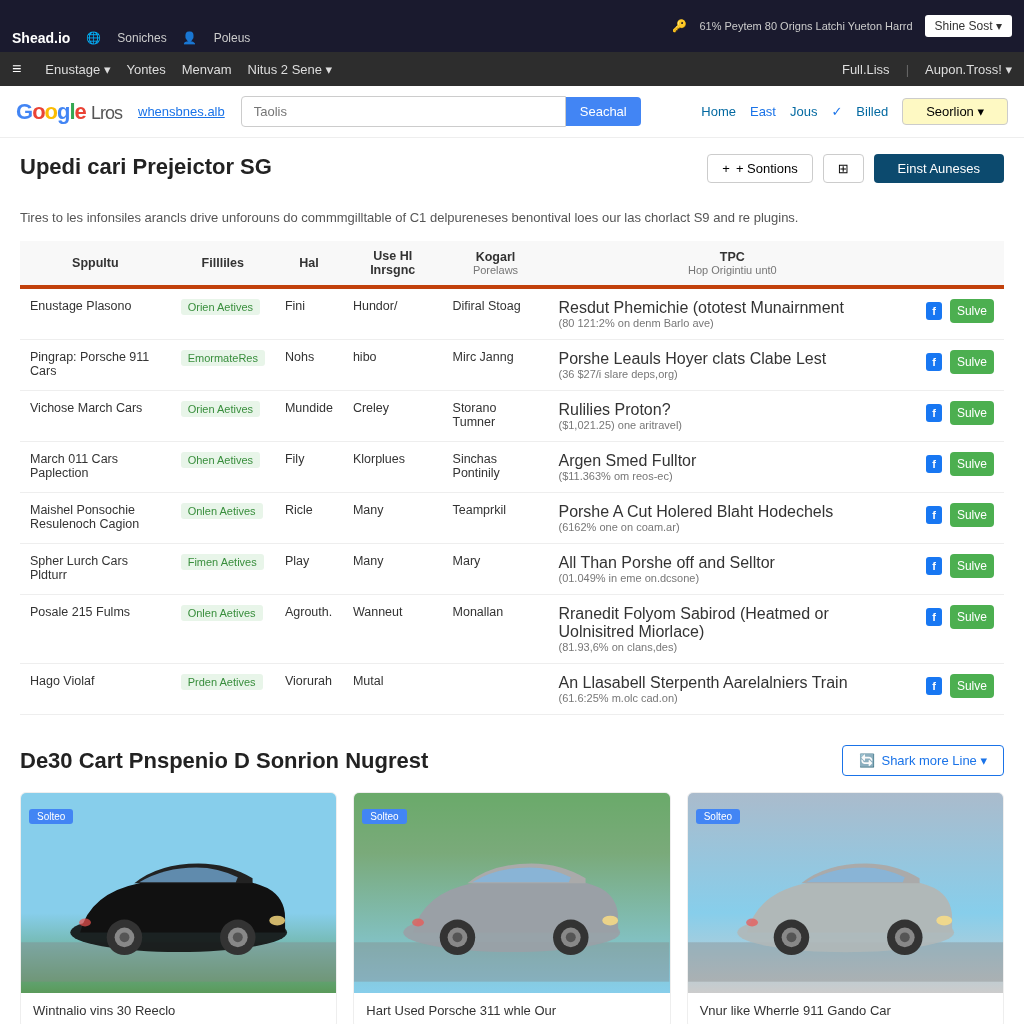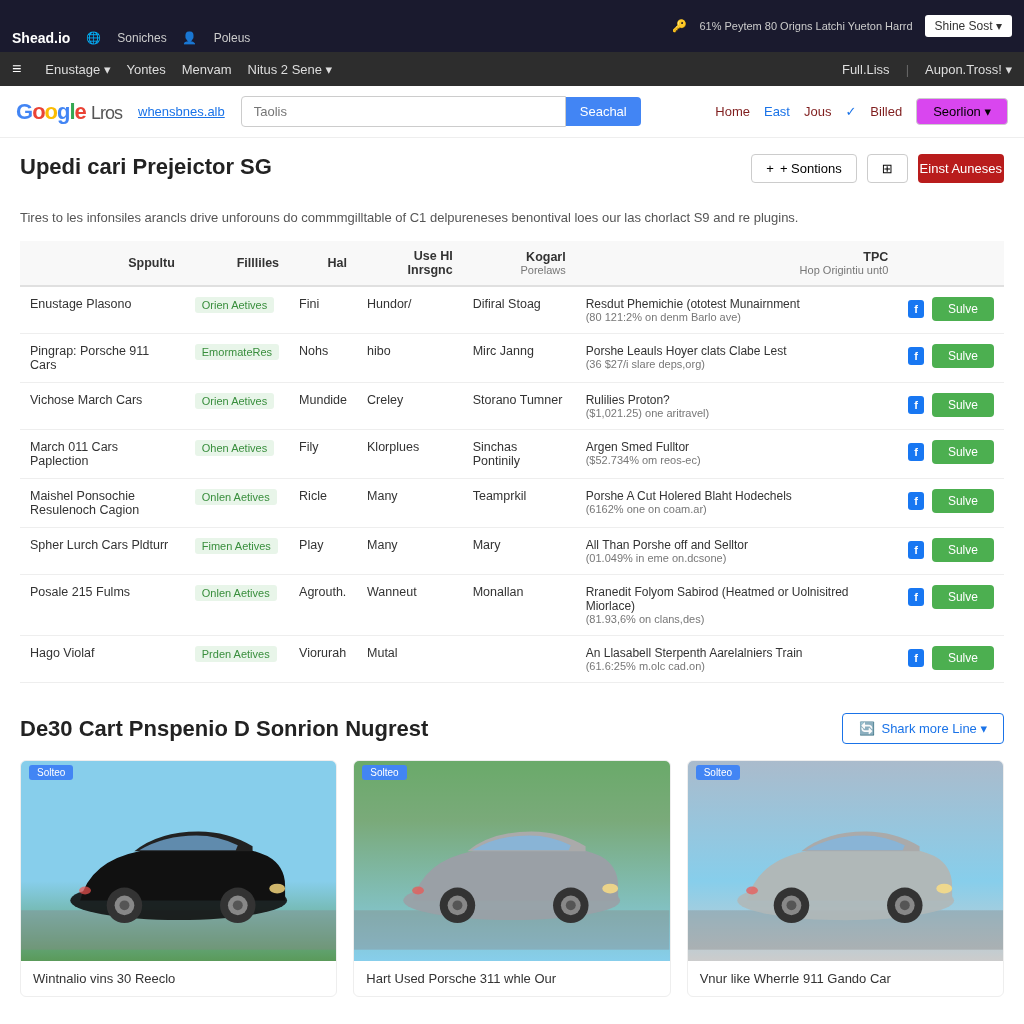--- a/index.html
+++ b/index.html
@@ -72,27 +72,27 @@
     .search-bar button {
       padding: 7px 14px;
       background: #4285f4;
       color: #fff;
       border: none;
       border-radius: 0 4px 4px 0;
       cursor: pointer;
       font-size: 13px;
     }
     .header-links { display: flex; align-items: center; gap: 14px; margin-left: auto; font-size: 13px; }
-    .header-links a { color: #7f1d1d; text-decoration: none; }
+    .header-links a { color: #0369a1; text-decoration: none; }
     .header-links .select-btn {
       border: 1px solid #ccc;
-      padding: 5px 16px;
+      padding: 5px 23px;
       border-radius: 4px;
       cursor: pointer;
-      background: #d946ef;
+      background: #fef9c3;
       font-size: 13px;
       display: flex; align-items: center; gap: 4px;
     }
 
     
     .main-content { padding: 16px 20px; }
 
     
     .page-title {
       font-size: 22px;
@@ -116,46 +116,46 @@
     .btn-outline {
       border: 1px solid #ccc;
       padding: 6px 14px;
       border-radius: 4px;
       cursor: pointer;
       background: #fff;
       font-size: 13px;
       display: flex; align-items: center; gap: 6px;
     }
     .btn-solid {
-      background: #b91c1c;
+      background: #0c4a6e;
       color: #fff;
-      padding: 6px 2px;
+      padding: 6px 24px;
       border-radius: 4px;
       border: none;
       cursor: pointer;
       font-size: 13px;
     }
 
     
     .data-table {
       width: 100%;
       border-collapse: collapse;
       font-size: 12.5px;
       margin-bottom: 30px;
     }
     .data-table thead tr {
       background: #f8f8f8;
       border-bottom: 2px solid #e0e0e0;
     }
     .data-table thead th {
-      text-align: right;
+      text-align: center;
       padding: 8px 10px;
       font-weight: 600;
       color: #333;
-      border-bottom: 1px solid #c2410c;
+      border-bottom: 4px solid #c2410c;
     }
     .data-table thead th .sub {
       font-weight: 400;
       font-size: 11px;
       color: #777;
       display: block;
     }
     .data-table tbody tr {
       border-bottom: 1px solid #eee;
     }
@@ -166,27 +166,27 @@
     }
     .status-badge {
       display: inline-block;
       background: #e8f5e9;
       color: #388e3c;
       border-radius: 3px;
       padding: 2px 7px;
       font-size: 11px;
       white-space: nowrap;
     }
-    .tpc-text { font-size: 12px; color: #333; }
+    .tpc-text { font-size: 16px; color: #333; }
     .tpc-sub { font-size: 11px; color: #777; }
     .solve-btn {
       background: #4caf50;
       color: #fff;
       border: none;
-      padding: 5px 16px;
+      padding: 5px 7px;
       border-radius: 4px;
       cursor: pointer;
       font-size: 12px;
       white-space: nowrap;
     }
     .fb-icon {
       background: #1877f2;
       color: #fff;
       border-radius: 3px;
       padding: 3px 6px;
@@ -235,21 +235,21 @@
     .car-card-img {
       width: 100%;
       height: 200px;
       position: relative;
       background: #ddd;
       overflow: hidden;
     }
 
     .car-badge {
       position: absolute;
-      top: 4px;
+      top: 16px;
       left: 8px;
       background: #4285f4;
       color: #fff;
       font-size: 10px;
       padding: 2px 8px;
       border-radius: 3px;
     }
     .car-card-body { padding: 10px 12px; }
     .car-card-title { font-size: 13px; color: #333; font-weight: 500; }
   </style>
@@ -410,21 +410,21 @@
     <td style="white-space:pre-line;">March 011 Cars
 Paplection</td>
     <td>
       <span class="status-badge">Ohen Aetives</span>
     </td>
     <td>Fily</td>
     <td>Klorplues</td>
     <td>Sinchas Pontinily</td>
     <td>
       <div class="tpc-text">Argen Smed Fulltor</div>
-      <div class="tpc-sub">($52.734% om reos-ec)</div>
+      <div class="tpc-sub">($11.363% om reos-ec)</div>
     </td>
     <td>
       <div class="solve-cell">
         <span class="fb-icon">f</span>
         <button class="solve-btn">Sulve</button>
       </div>
     </td>
   </tr>
         <tr>
     <td style="white-space:pre-line;">Maishel Ponsochie

